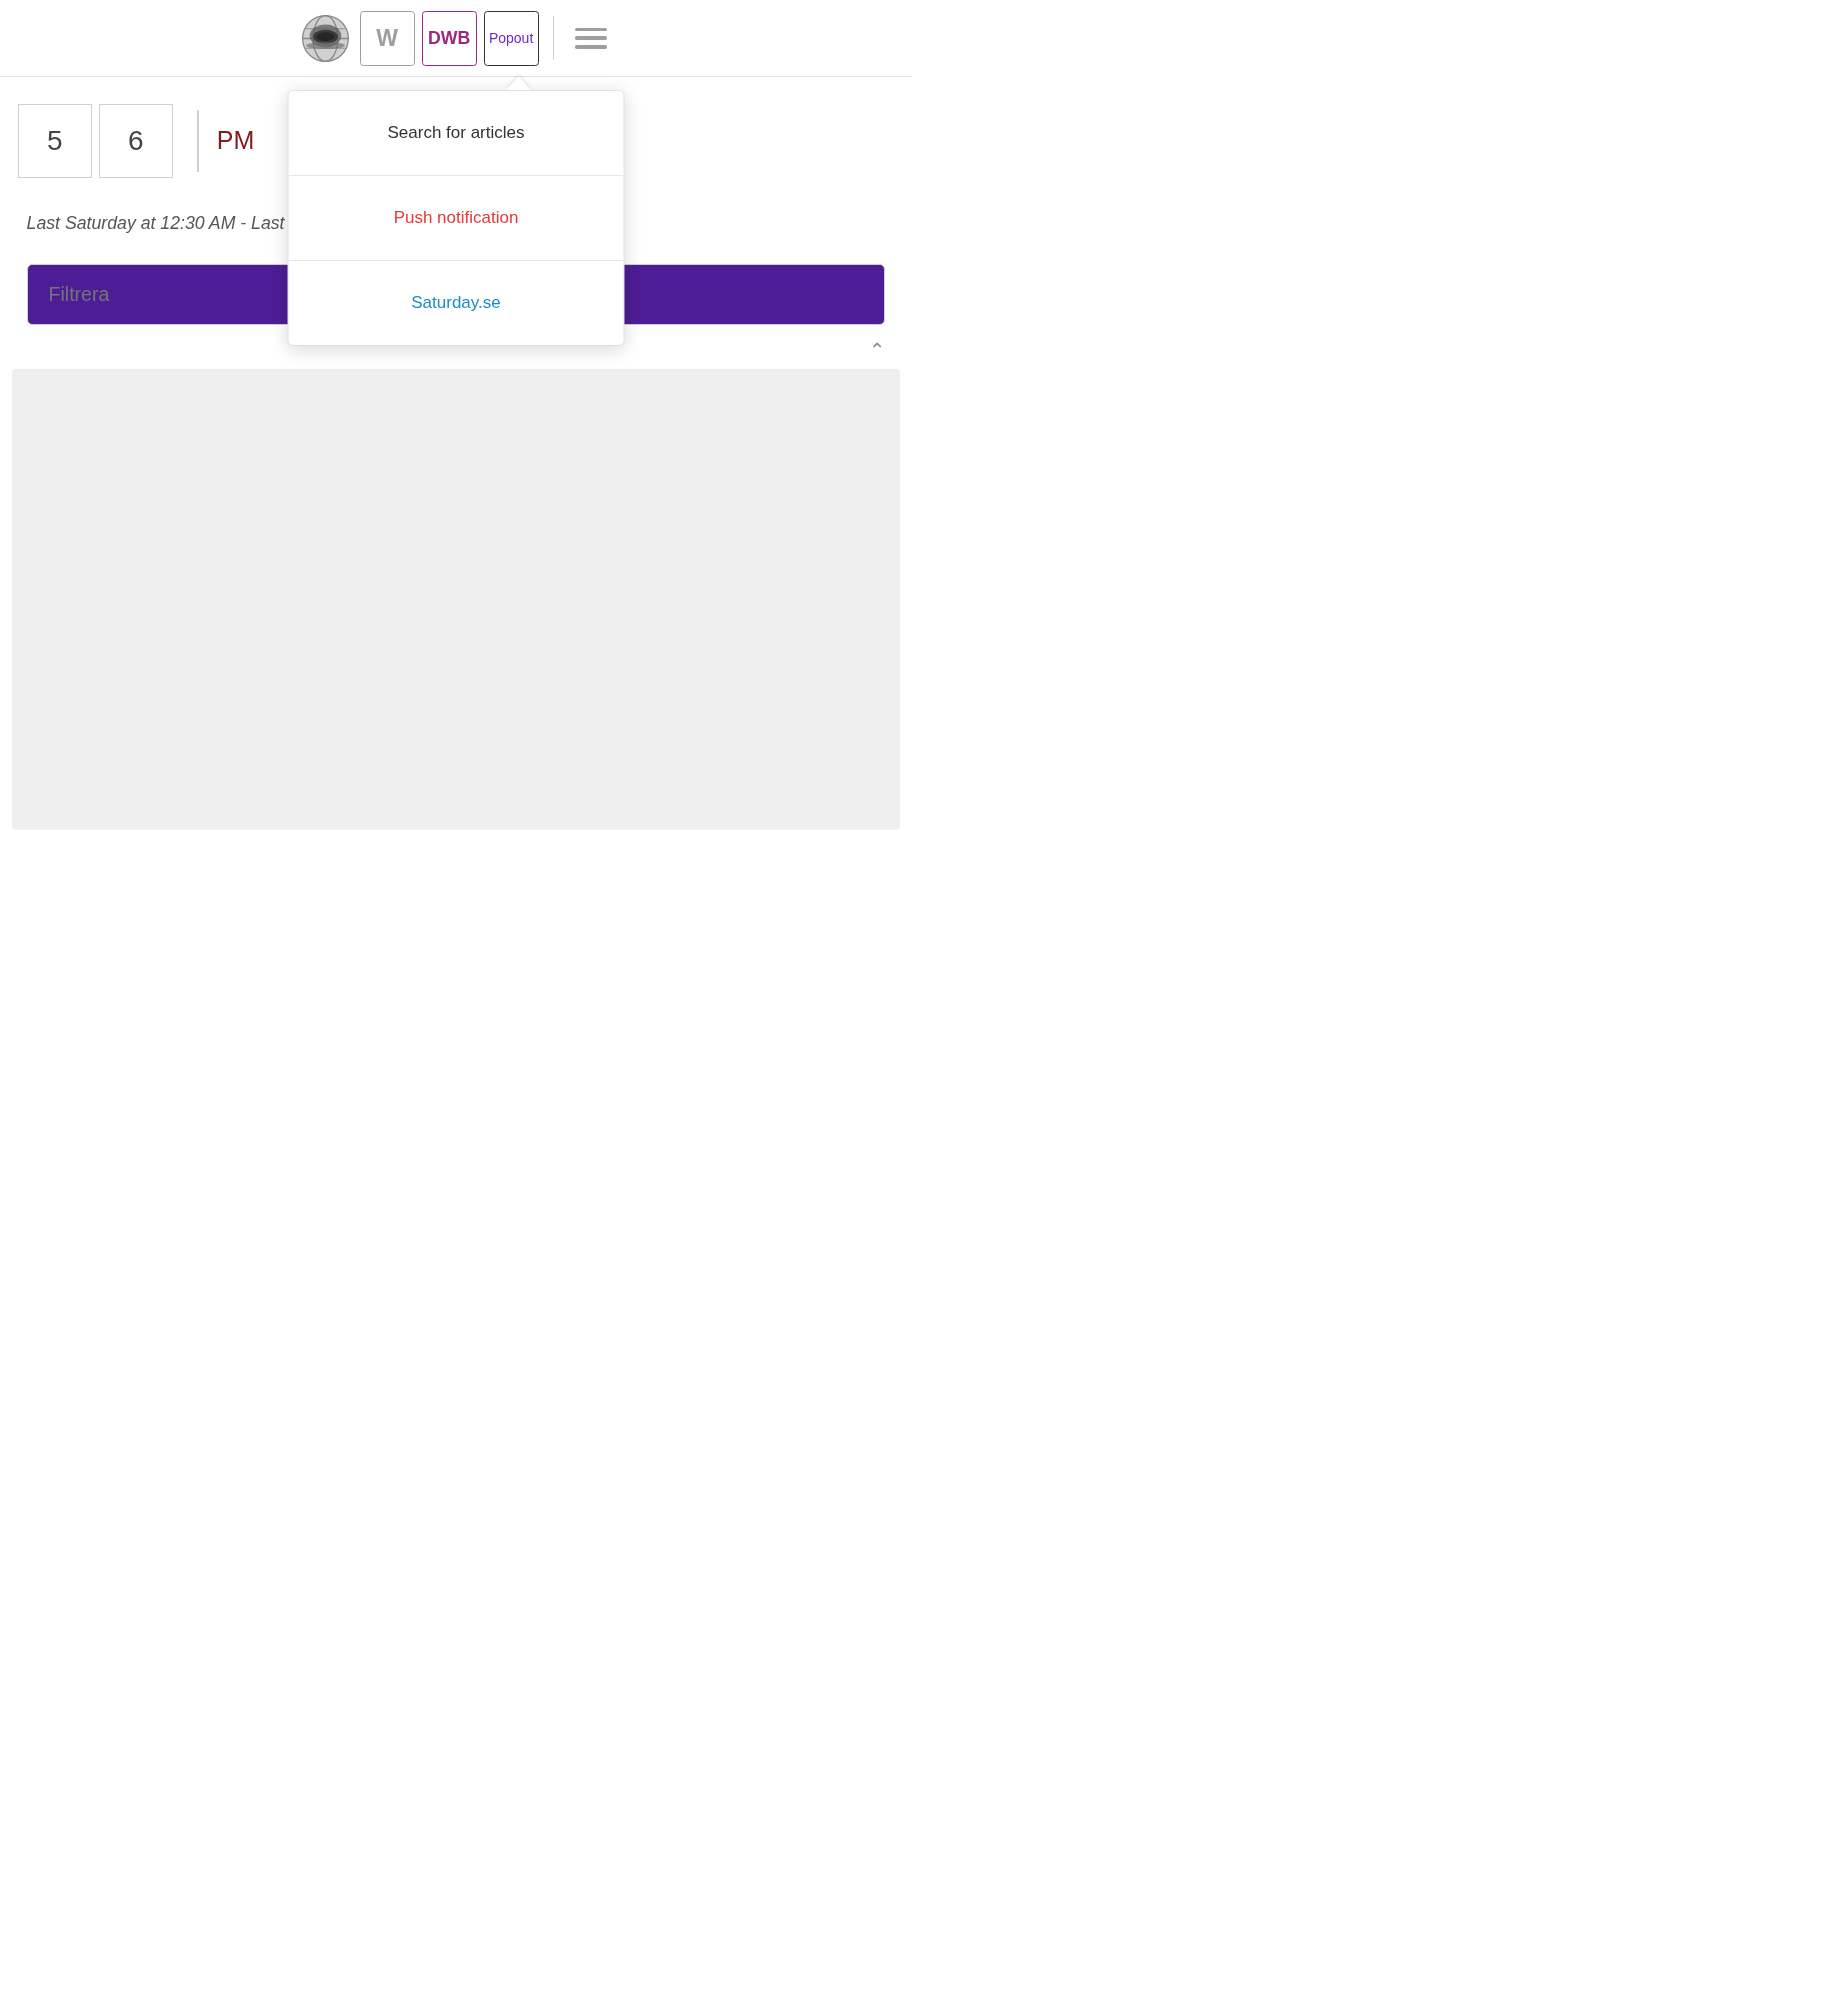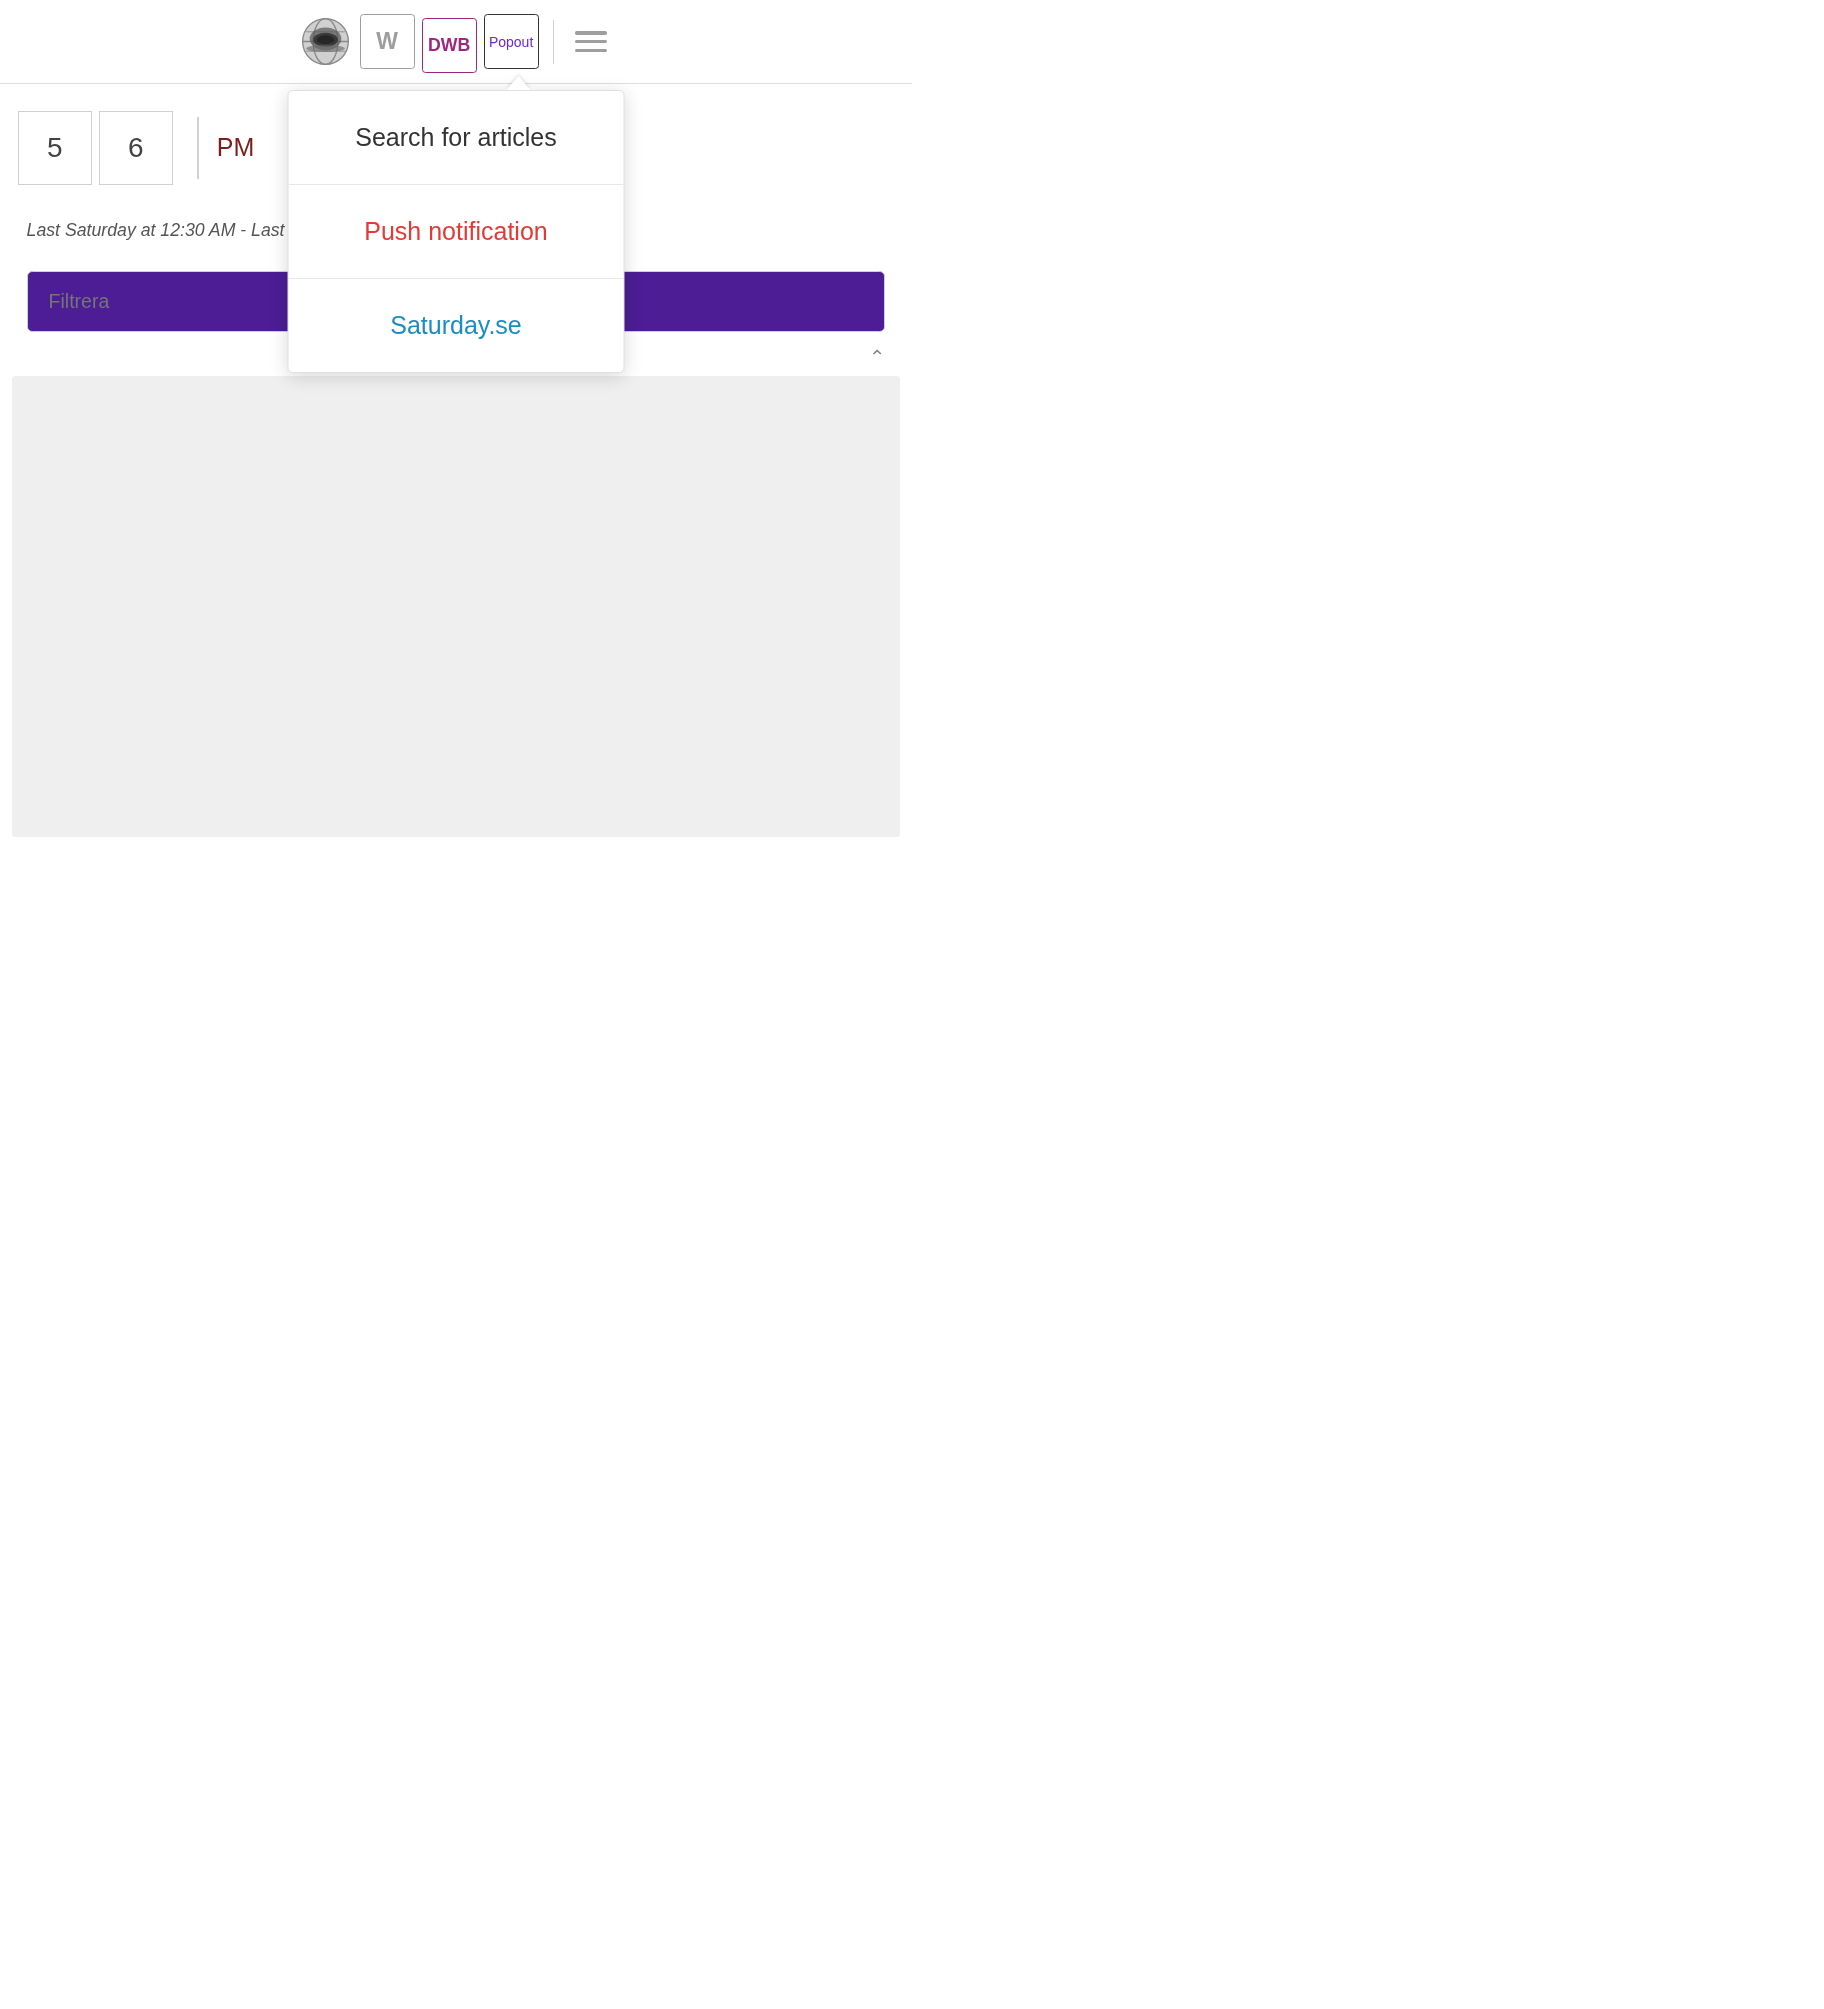--- a/index.html
+++ b/index.html
@@ -59,21 +59,20 @@
       font-size: 23px;
       font-weight: bold;
       color: #9e9e9e;
     }
 
     .tool-icon-dwb {
       border: 1.8px solid #9c2780;
       font-size: 17.7px;
       font-weight: bold;
       color: #9c2780;
-      margin-top: 7px;
     }
 
     .tool-icon-popout {
       border: 1.8px solid #333333;
       font-size: 14px;
       font-weight: normal;
       color: #6d28d9;
       text-align: right;
     }
 
@@ -137,21 +136,21 @@
       display: flex;
       align-items: center;
       justify-content: center;
     }
 
     .dropdown-item:last-child {
       border-bottom: none;
     }
 
     .dropdown-item-text {
-      font-size: 25px;
+      font-size: 17px;
       font-weight: 500;
     }
 
     .dropdown-item-search {
       color: #333333;
     }
 
     .dropdown-item-push {
       color: #e53935;
     }

